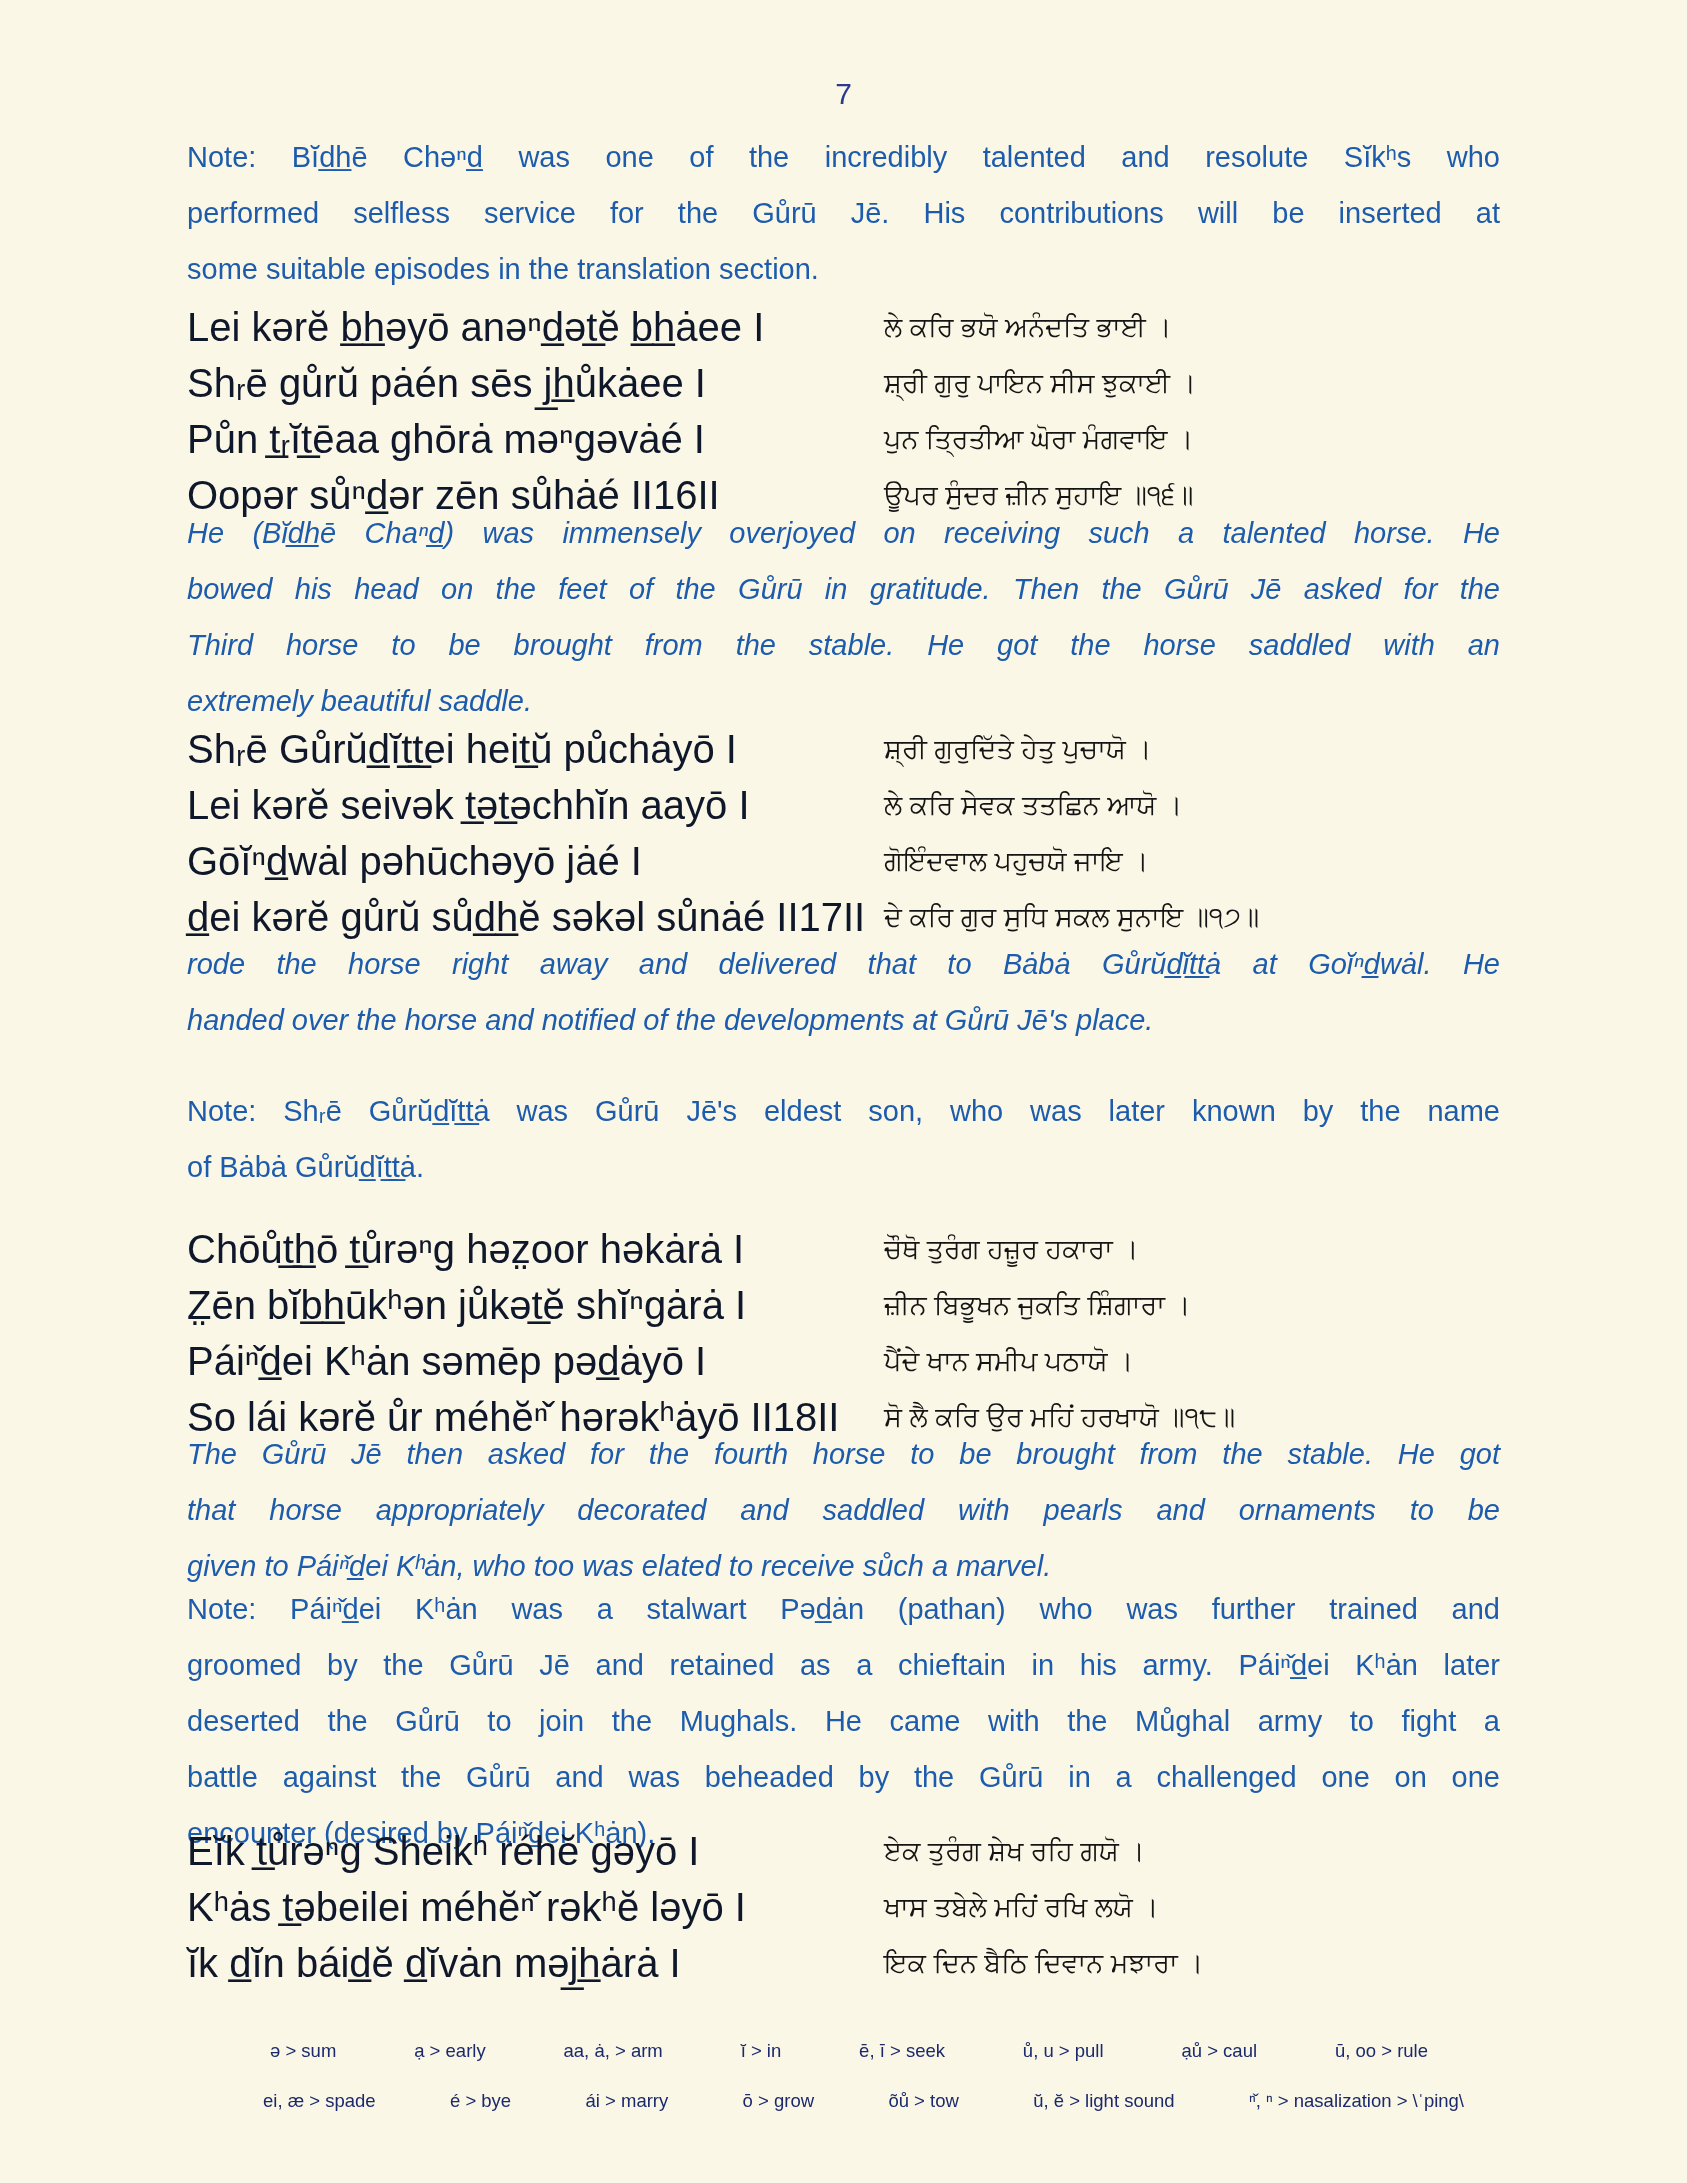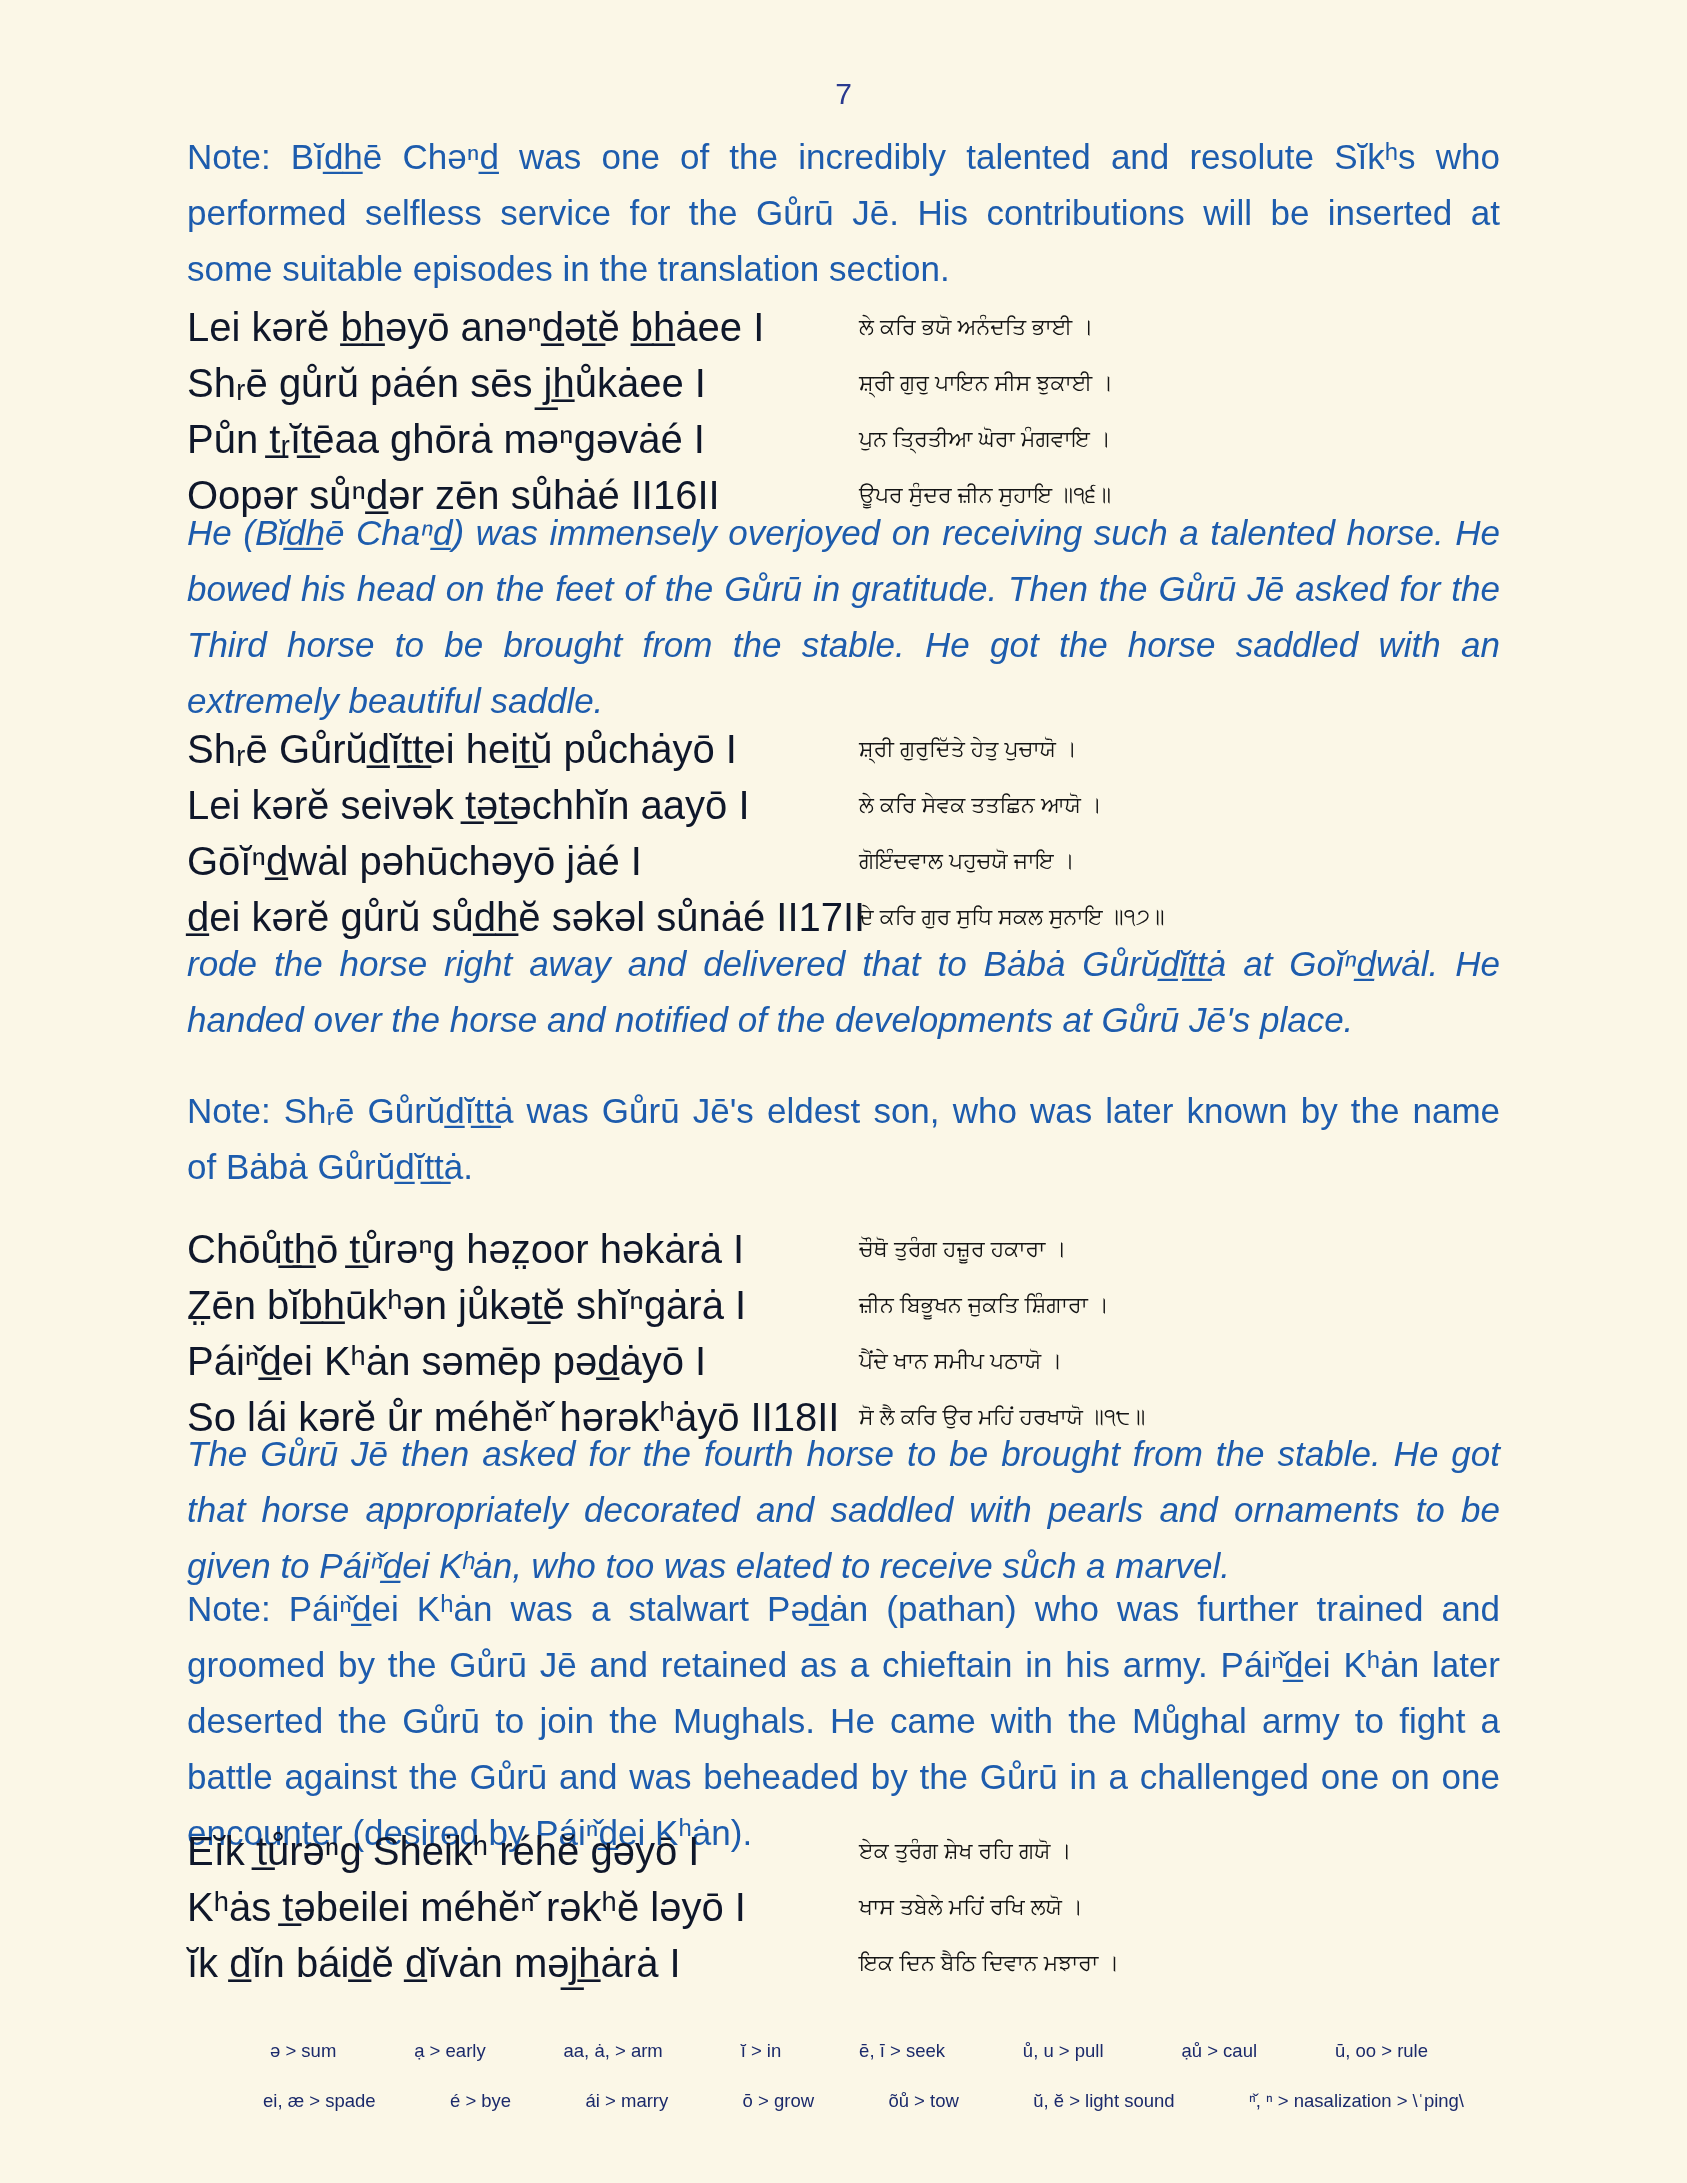--- a/index.html
+++ b/index.html
@@ -13,37 +13,37 @@
   }
   .pagenum {
     position:absolute; top:66px; left:0; width:100%;
     text-align:center;
     font-size:30px; line-height:56px;
     color:#2a3a8f;
   }
   
   .para {
     position:absolute; left:187px; width:1313px;
-    font-size:35px; line-height:56px;
+    font-size:29px; line-height:56px;
     color:#1d5cad;
   }
   .para .ln { text-align:justify; text-align-last:justify; white-space:normal; }
   .para .ln.last { text-align:justify; text-align-last:left; }
   .para.italic { font-style:italic; }
   
   .verse { position:absolute; left:187px; width:1313px; }
   .vrow { position:relative; height:56px; }
   .roman {
     position:absolute; left:0; top:0;
     font-size:40px; line-height:56px;
     color:#0f172a; white-space:nowrap;
   }
   .gurm {
-    position:absolute; left:672px; top:0;
-    font-size:22px; line-height:56px;
+    position:absolute; left:697px; top:0;
+    font-size:27px; line-height:56px;
     color:#141414; white-space:nowrap;
   }
   
   .legend-row {
     position:absolute;
     display:flex; justify-content:space-between;
     font-size:18.5px; line-height:26.5px;
     color:#1b2a6b;
   }
   .legend-row .entry { white-space:nowrap; }

